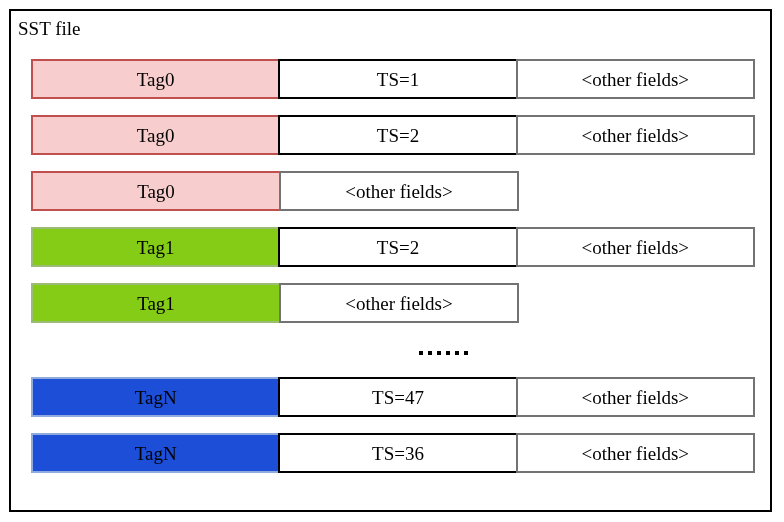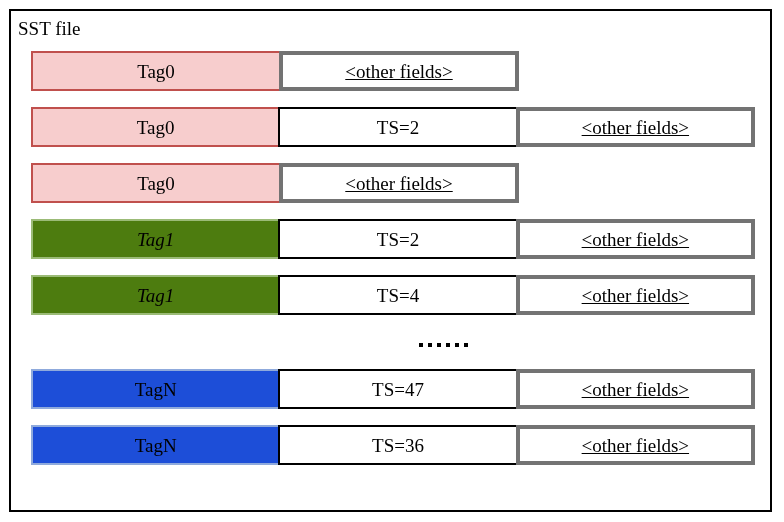--- a/index.html
+++ b/index.html
@@ -33,21 +33,21 @@
     top: 6px;
     font-size: 19px;
     line-height: 24px;
     white-space: nowrap;
   }
 
   
   #rows {
     position: absolute;
     left: 20px;
-    top: 40px;
+    top: 48px;
     width: 724px;
   }
 
   .record-row {
     display: flex;
     align-items: stretch;
     height: 40px;
     margin-bottom: 16px;
   }
 
@@ -65,45 +65,43 @@
   .cell-tag {
     width: 250px;
     border: 2px solid #000000;
     background: #ffffff;
   }
   .cell-tag.tag-red {
     background: #f7cdcd;
     border-color: #c0504d;
   }
   .cell-tag.tag-green {
-    background: #4d7c0f;
+    background: #84cc16;
     border-color: #9bbb77;
-    font-style: italic;
   }
   .cell-tag.tag-blue {
     background: #1d4ed8;
     border-color: #8faadc;
   }
 
   
   .cell-ts {
     width: 240px;
     border: 2px solid #000000;
     border-left-width: 2px;
     margin-left: -2px;
     background: #ffffff;
   }
 
   
   .cell-other {
     width: 240px;
-    border: 4px solid #737373;
+    border: 2px solid #737373;
     margin-left: -2px;
     background: #ffffff;
-    text-decoration: underline;
   }
 
   
   .ellipsis-row {
     height: 28px;
     margin-bottom: 10px;
     display: flex;
     align-items: center;
     justify-content: center;
     padding-left: 100px;
@@ -124,20 +122,21 @@
 <body>
 
 <div id="sst-container">
 
   <div id="sst-title">SST file</div>
 
   <div id="rows">
 
     <div class="record-row">
       <div class="cell cell-tag tag-red">Tag0</div>
+      <div class="cell cell-ts">TS=1</div>
       <div class="cell cell-other">&lt;other fields&gt;</div>
     </div>
 
     <div class="record-row">
       <div class="cell cell-tag tag-red">Tag0</div>
       <div class="cell cell-ts">TS=2</div>
       <div class="cell cell-other">&lt;other fields&gt;</div>
     </div>
 
     <div class="record-row">
@@ -146,21 +145,20 @@
     </div>
 
     <div class="record-row">
       <div class="cell cell-tag tag-green">Tag1</div>
       <div class="cell cell-ts">TS=2</div>
       <div class="cell cell-other">&lt;other fields&gt;</div>
     </div>
 
     <div class="record-row">
       <div class="cell cell-tag tag-green">Tag1</div>
-      <div class="cell cell-ts">TS=4</div>
       <div class="cell cell-other">&lt;other fields&gt;</div>
     </div>
 
     <div class="ellipsis-row">
       <div class="ellipsis-dots">
         <span></span>
           <span></span>
           <span></span>
           <span></span>
           <span></span>

